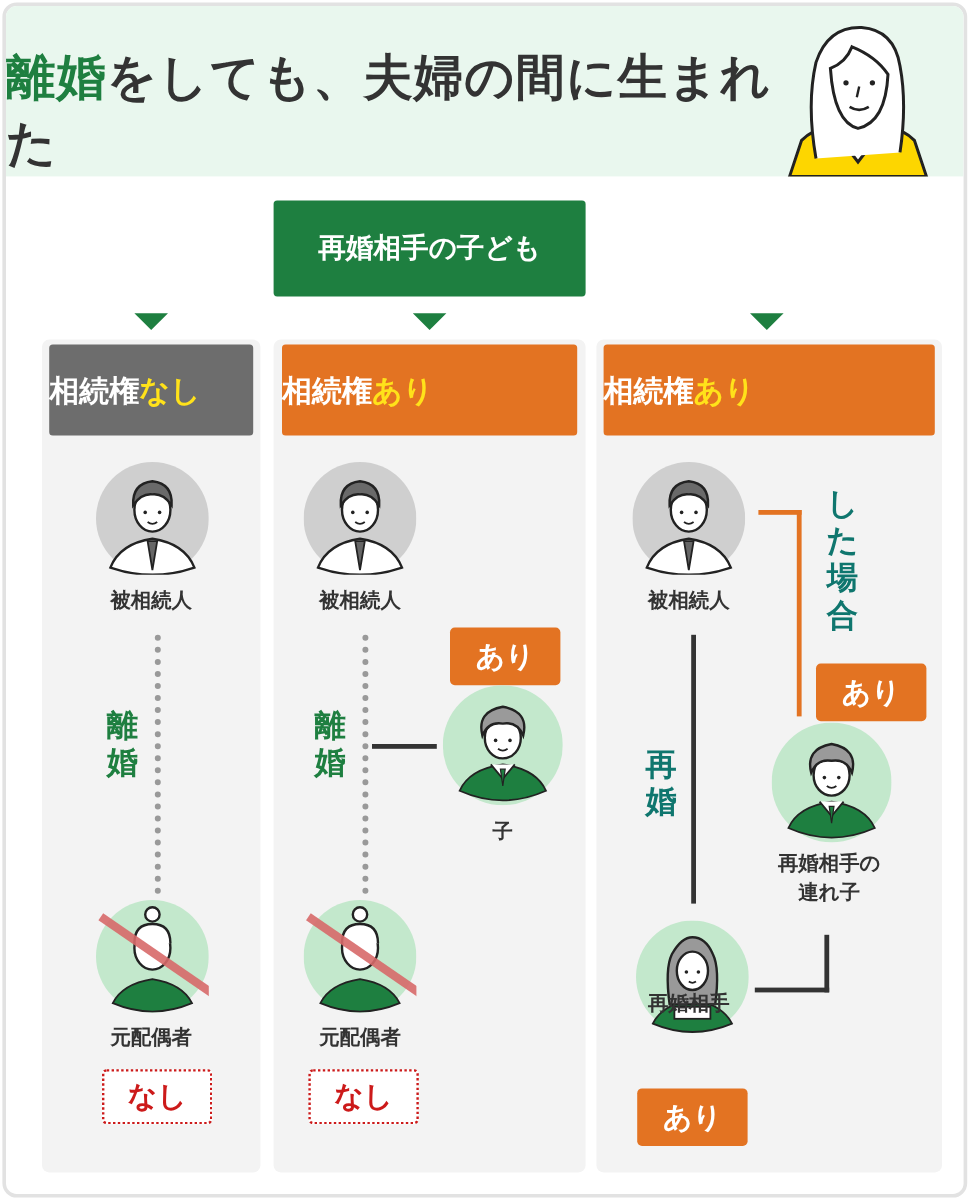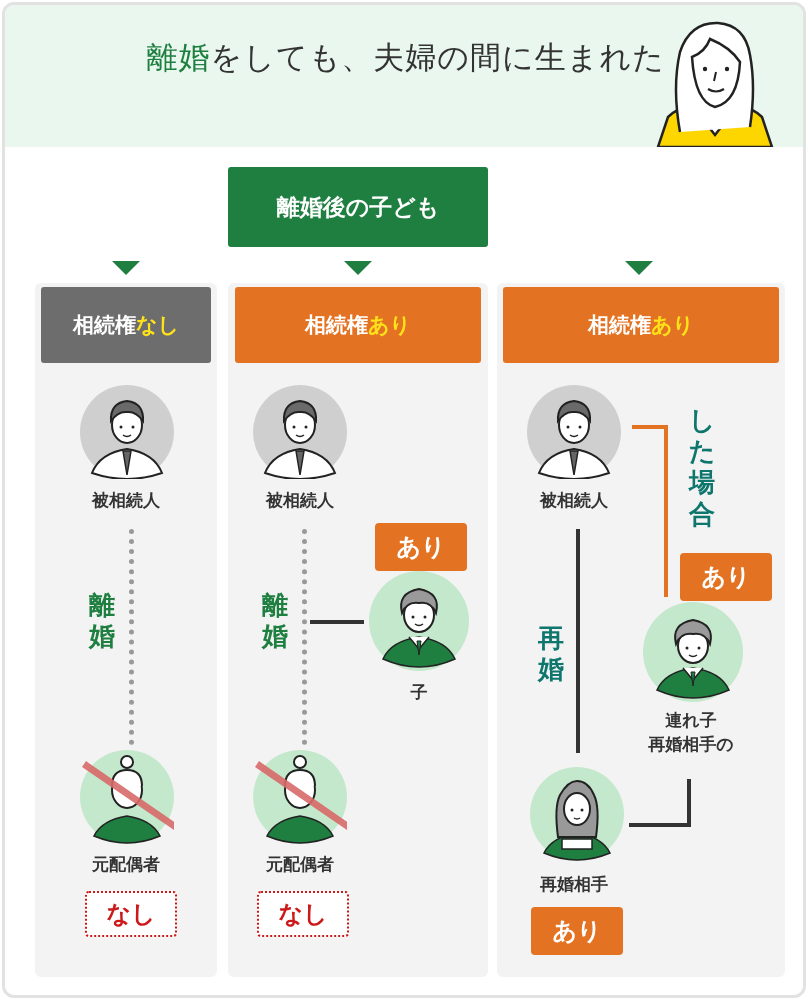--- a/index.html
+++ b/index.html
@@ -1,27 +1,27 @@
 <!DOCTYPE html>
 <html><head>
 <meta charset="utf-8">
 <style>
 *{box-sizing:border-box;margin:0;padding:0}
 body{width:808px;height:1000px;background:#fff;font-family:"DejaVu Sans","Liberation Sans",sans-serif;overflow:hidden}
 .frame{position:absolute;left:2px;top:2px;width:804px;height:996px;border:3px solid #e2e2e2;border-radius:12px;background:#fff;overflow:hidden}
 .header{position:absolute;left:0;top:0;width:798px;height:142px;background:#e9f7ee}
-.hl{position:absolute;left:0;width:660px;text-align:right;font-weight:normal;font-size:31px;letter-spacing:1px}
+.hl{position:absolute;left:0;width:660px;text-align:left;font-weight:bold;font-size:41px;letter-spacing:1px}
 .hl1{top:32px;color:#333}
 .hl1 .g{color:#1e7f40}
 .hl2{top:80px;color:#e37322}
 .woman{position:absolute;left:645px;top:12px}
 .col{position:absolute;background:#f3f3f3;border-radius:6px}
 .cathead{position:absolute;background:#1e7f40;color:#fff;font-weight:bold;font-size:23px;display:flex;align-items:center;justify-content:center;text-align:center;line-height:1.25;border-radius:3px}
 .tri{position:absolute;width:0;height:0;border-left:14px solid transparent;border-right:14px solid transparent;border-top:14px solid #1e7f40}
-.badge{position:absolute;color:#fff;font-weight:bold;font-size:21px;display:flex;align-items:center;justify-content:center;border-radius:3px}
+.badge{position:absolute;color:#fff;font-weight:bold;font-size:25px;display:flex;align-items:center;border-radius:3px}
 .badge .y{color:#ffe21a}
 .gray{background:#6d6d6d}
 .orange{background:#e37322}
 .lbl{position:absolute;font-weight:bold;font-size:17px;color:#333;text-align:center;white-space:nowrap}
 .vlabel{position:absolute;font-weight:bold;font-size:26px;line-height:1.2;width:30px;text-align:center}
 .green{color:#1e7f40}
 .org{color:#0f766e}
 .tag{position:absolute;background:#e37322;color:#fff;font-weight:bold;font-size:24px;display:flex;align-items:center;justify-content:center;border-radius:4px}
 .nashi{position:absolute;border:2px dotted #cc1a1a;color:#cc1a1a;font-weight:bold;font-size:24px;display:flex;align-items:center;justify-content:center;border-radius:4px;background:#fff}
 .dash{position:absolute;width:0;border-left:5px dotted #999}
@@ -73,21 +73,21 @@
     <circle cx="47" cy="47" r="47" fill="#c3e8cc"></circle>
     <path d="M14 86 Q22 70 47 66 Q72 70 80 86 Q47 100 14 86Z" fill="#1e7f40" stroke="#222" stroke-width="1.5"></path>
     <ellipse cx="47" cy="40" rx="15" ry="18" fill="#fff" stroke="#222" stroke-width="2"></ellipse>
     <path d="M32 36 Q32 20 47 20 Q62 20 62 36" fill="#fff" stroke="#222" stroke-width="2"></path>
     <circle cx="47" cy="12" r="6" fill="#fff" stroke="#222" stroke-width="2"></circle>
     <path d="M4 14 L100 80" stroke="#d86a6a" stroke-width="7" opacity="0.9"></path>
   </svg>
   <div class="lbl" style="left:30px;top:848px;width:182px">元配偶者</div>
   <div class="nashi" style="left:80px;top:886px;width:92px;height:46px">なし</div>
 
-  <div class="cathead" style="left:223px;top:162px;width:260px;height:80px">離婚後の子ども</div>
+  <div class="cathead" style="left:223px;top:162px;width:260px;height:80px">再婚相手の子ども</div>
   <div class="tri" style="left:339px;top:256px"></div>
   <div class="col" style="left:223px;top:278px;width:260px;height:694px"></div>
   <div class="badge orange" style="left:230px;top:282px;width:246px;height:76px">
       <span>相続権</span>
       <span class="y">あり</span>
     </div>
 
   <svg style="left:248px;top:380px" width="94" height="94" viewBox="0 0 94 94">
     <circle cx="47" cy="47" r="47" fill="#cfcfcf"></circle>
     <path d="M12 88 Q20 68 47 64 Q74 68 82 88 Q47 100 12 88Z" fill="#fff" stroke="#222" stroke-width="2"></path>
@@ -160,33 +160,33 @@
     <path d="M14 88 Q22 70 50 66 Q78 70 86 88 Q50 104 14 88Z" fill="#1e7f40" stroke="#222" stroke-width="1.5"></path>
     <path d="M40 66 L50 78 L60 66" fill="#fff" stroke="#222" stroke-width="1.5"></path>
     <path d="M48 70 L50 84 L52 70Z" fill="#1e7f40" stroke="#222" stroke-width="1"></path>
     <ellipse cx="50" cy="44" rx="15" ry="17" fill="#fff" stroke="#222" stroke-width="2"></ellipse>
     <path d="M33 42 Q28 22 50 18 Q72 22 67 42 Q62 30 50 32 Q38 30 33 42Z" fill="#9a9a9a" stroke="#222" stroke-width="2"></path>
     <circle cx="44" cy="46" r="1.5" fill="#222"></circle>
       <circle cx="56" cy="46" r="1.5" fill="#222"></circle>
     <path d="M46 53 Q50 56 54 53" fill="none" stroke="#222" stroke-width="1.5"></path>
   </svg>
   <div class="lbl" style="left:606px;top:704px;width:160px;line-height:1.4">
+      <div>再婚相手の</div>
       <div>連れ子</div>
-      <div>再婚相手の</div>
     </div>
 
   <div class="line" style="left:624px;top:818px;width:62px;height:4px"></div>
   <div class="line" style="left:682px;top:774px;width:4px;height:48px"></div>
 
   <svg style="left:525px;top:762px" width="94" height="94" viewBox="0 0 94 94">
     <circle cx="47" cy="47" r="47" fill="#c3e8cc"></circle>
     <path d="M14 86 Q22 70 47 66 Q72 70 80 86 Q47 100 14 86Z" fill="#1e7f40" stroke="#222" stroke-width="1.5"></path>
     <rect x="32" y="72" width="30" height="10" fill="#fff" stroke="#222" stroke-width="1.5"></rect>
     <path d="M28 70 Q24 40 30 28 Q38 14 47 14 Q58 14 64 28 Q70 40 66 70 Z" fill="#999" stroke="#222" stroke-width="2"></path>
     <ellipse cx="47" cy="42" rx="13" ry="16" fill="#fff" stroke="#222" stroke-width="2"></ellipse>
     <circle cx="42" cy="43" r="1.5" fill="#222"></circle>
       <circle cx="52" cy="43" r="1.5" fill="#222"></circle>
     <path d="M44 51 Q47 53 50 51" fill="none" stroke="#222" stroke-width="1.5"></path>
   </svg>
-  <div class="lbl" style="left:503px;top:868px;width:132px">再婚相手</div>
+  <div class="lbl" style="left:503px;top:820px;width:132px">再婚相手</div>
   <div class="tag" style="left:526px;top:902px;width:92px;height:48px">あり</div>
 
 </div>
 
 </body></html>

